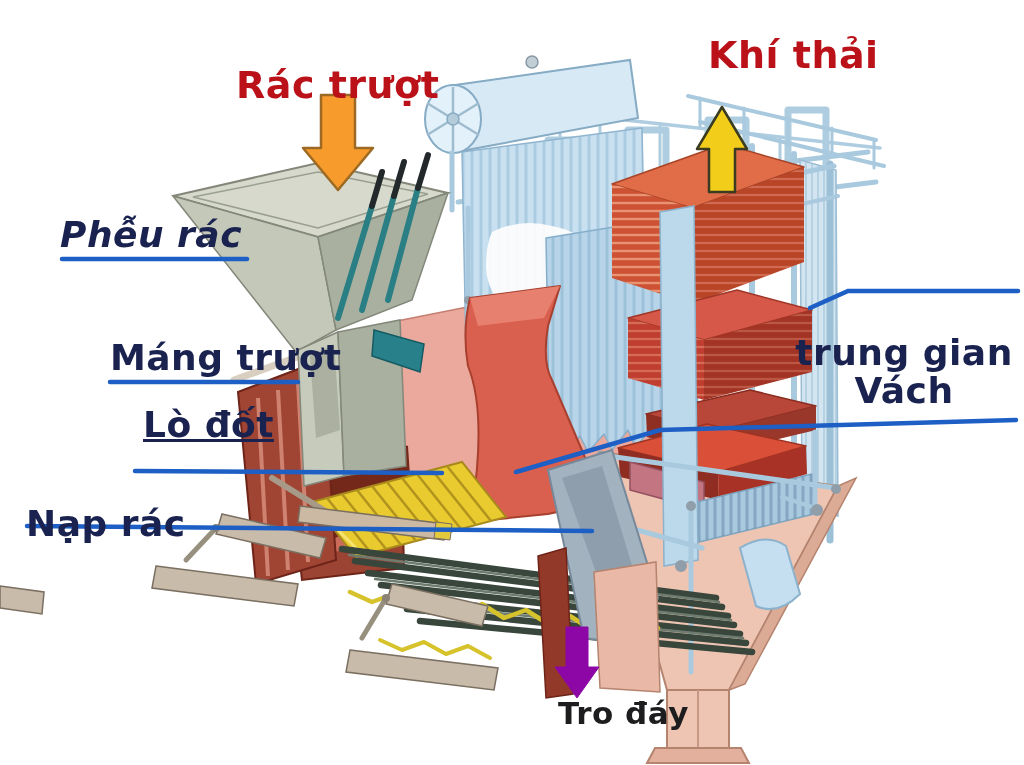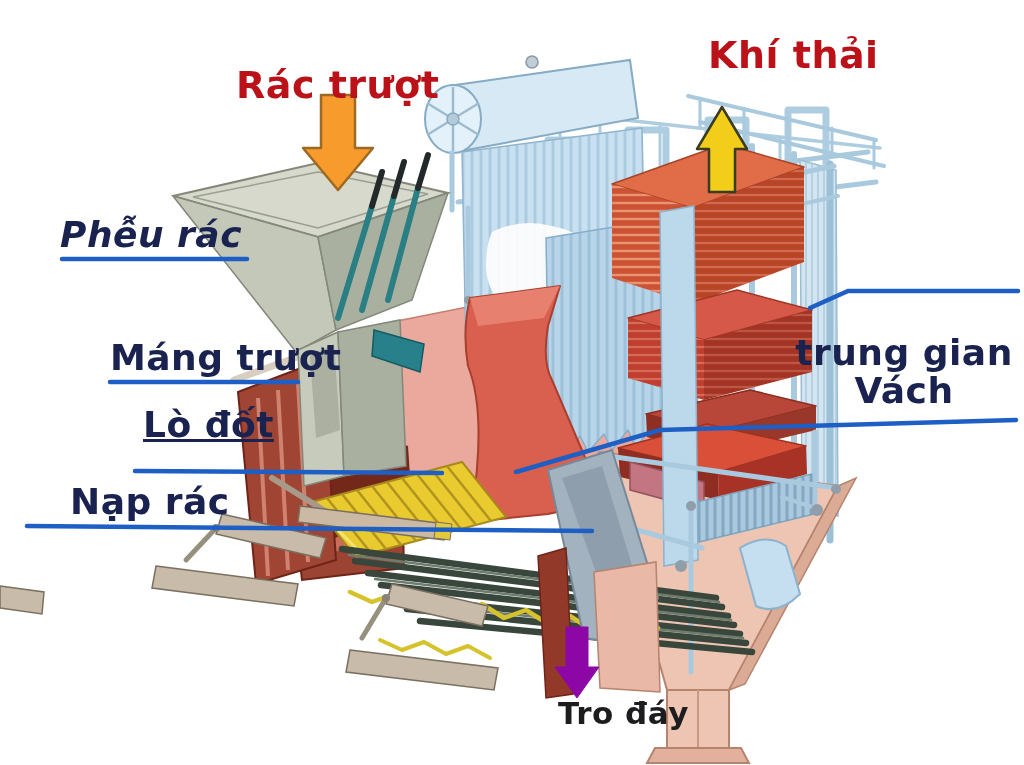--- a/index.html
+++ b/index.html
@@ -266,20 +266,20 @@
     <path d="M722,107 L747,149 L735,149 L735,192 L709,192 L709,149 L697,149 Z" fill="#f2ce1a" stroke="#3a3b20" stroke-width="2.5" stroke-linejoin="round"></path>
     <path d="M566,627 L588,627 L588,667 L599,667 L577,698 L555,667 L566,667 Z" fill="#8d07a6" stroke="#8d07a6" stroke-linejoin="round"></path>
   </g>
 </svg>
 
 <div class="lbl lbl-red" style="left:236px;top:66px;">Rác trượt</div>
 <div class="lbl lbl-red" style="left:708px;top:36px;">Khí thải</div>
 <div class="lbl lbl-navy" style="left:60px;top:216px;font-style:italic;">Phễu rác</div>
 <div class="lbl lbl-navy" style="left:110px;top:339px;">Máng trượt</div>
 <div class="lbl lbl-navy" style="left:143px;top:406px;text-decoration:underline;">Lò đốt</div>
-<div class="lbl lbl-navy" style="left:26px;top:483px;margin-left:44px;">Nạp rác</div>
+<div class="lbl lbl-navy" style="left:26px;top:505px;">Nạp rác</div>
 <div class="lbl lbl-navy lbl-center" style="left:790px;top:334px;width:228px;">
   <div>trung gian</div>
   <div>Vách</div>
 </div>
 <div class="lbl lbl-black" style="left:546px;top:697px;">Tro đáy</div>
 
 </div>
 
 </body></html>

